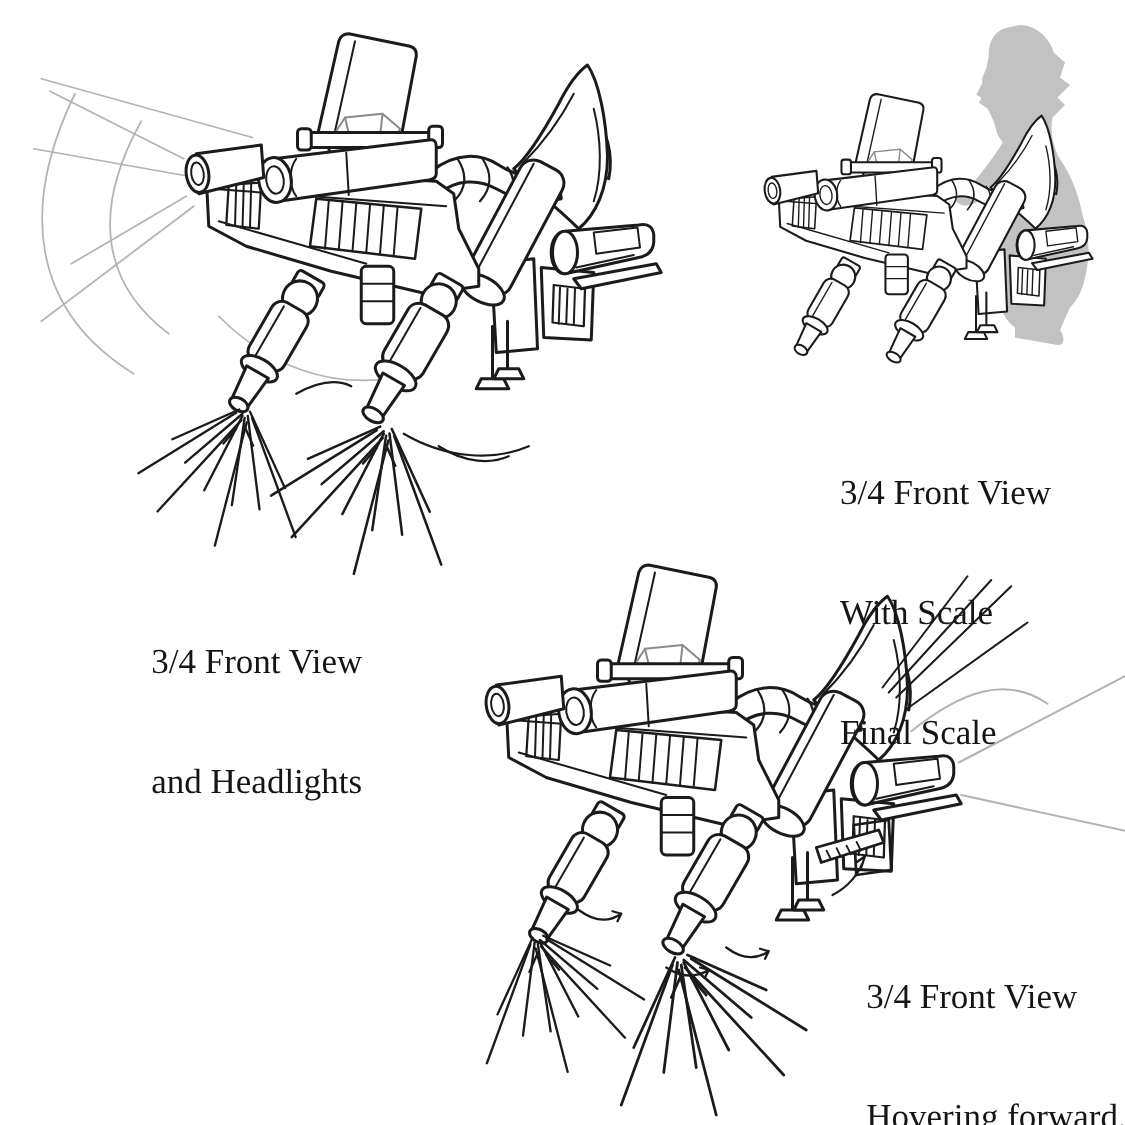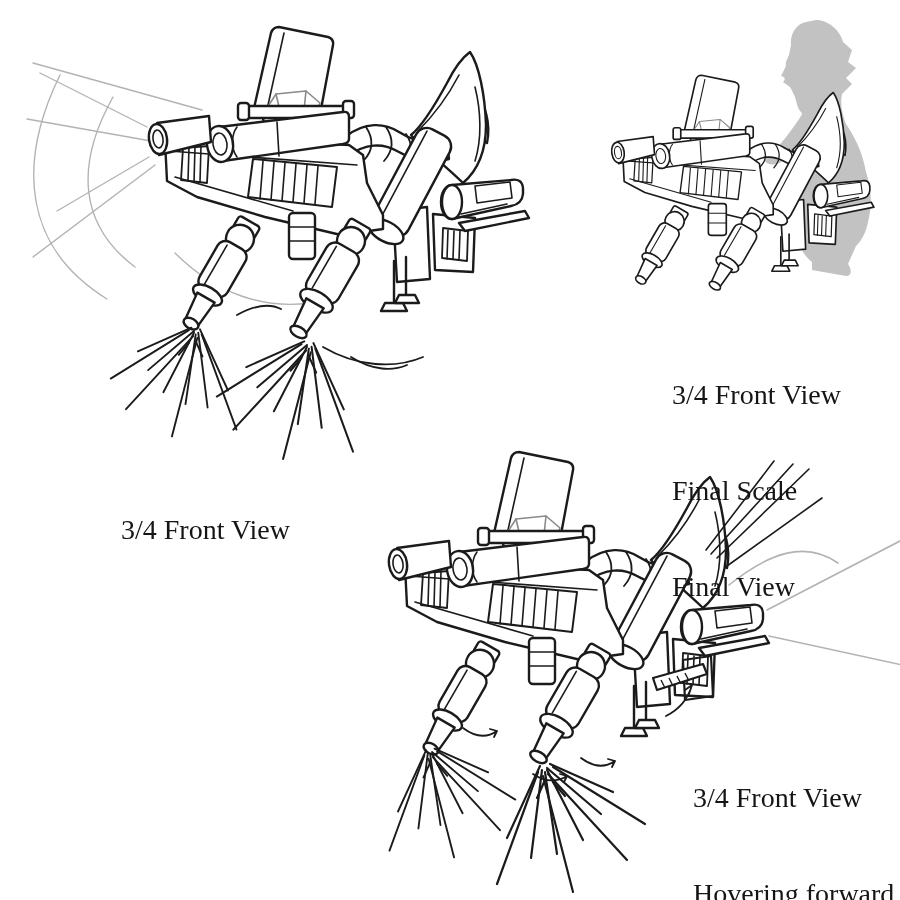--- a/index.html
+++ b/index.html
@@ -206,26 +206,27 @@
         <path d="M78,288 C90,297 102,298 112,291 M112,291 L105,289 M112,291 L109,297"></path>
         <path d="M148,334 C160,342 172,342 182,336 M182,336 L175,334 M182,336 L179,342"></path>
         <path d="M196,318 C208,327 220,328 230,321 M230,321 L223,319 M230,321 L227,327"></path>
         <path d="M281,276 C293,270 303,259 307,245 M307,245 L300,250 M307,245 L304,254"></path>
       </g>
     </g>
   </svg>
 
   <div class="anno" id="anno-backwards" style="left:121px; top:450px;">
     <span class="ln">3/4 Front View</span>
+    <span class="ln">and Headlights</span>
   </div>
 
   <div class="anno" id="anno-scale" style="left:672px; top:315px;">
     <span class="ln">3/4 Front View</span>
+    <span class="ln">With Scale</span>
     <span class="ln">Final Scale</span>
-    <span class="ln">Final View</span>
   </div>
 
   <div class="anno" id="anno-forward" style="left:693px; top:718px;">
     <span class="ln">3/4 Front View</span>
     <span class="ln">Hovering forward,</span>
     
     
     
   </div>
 

